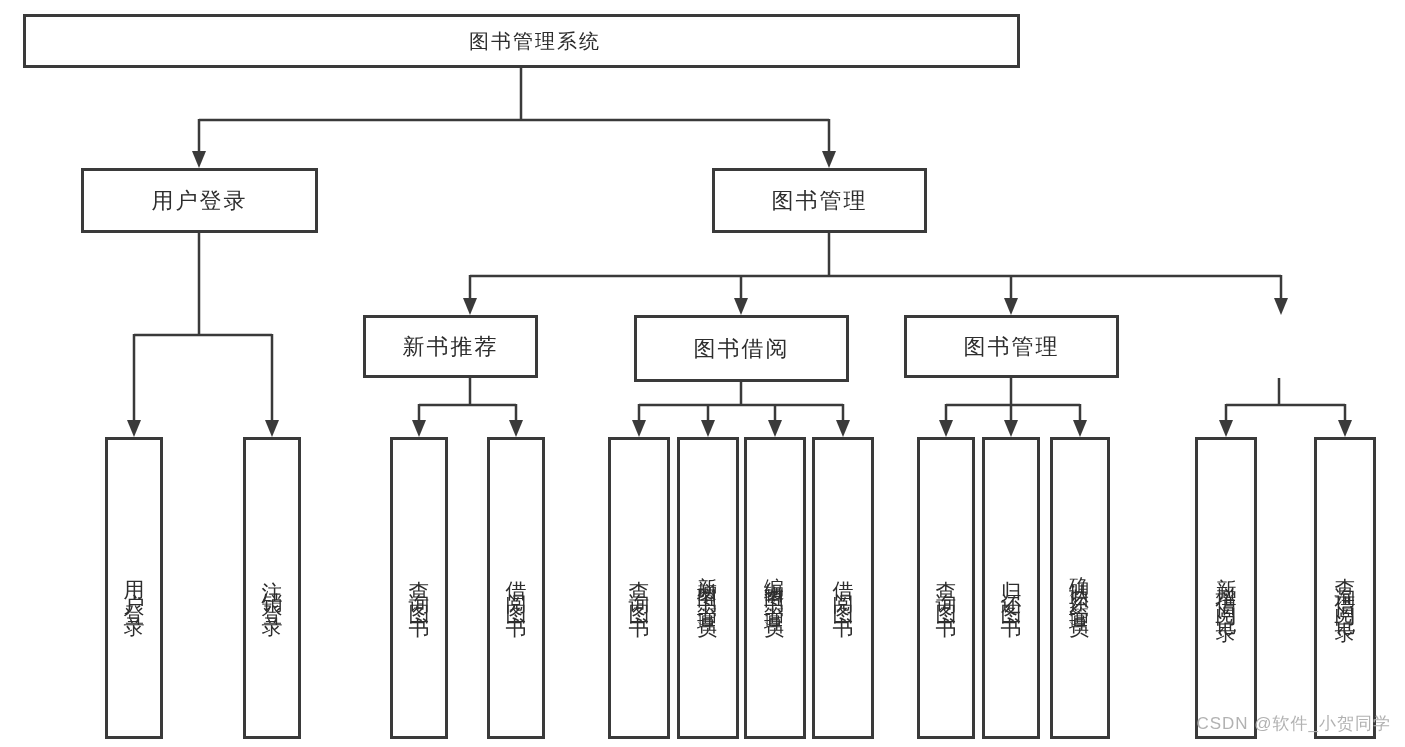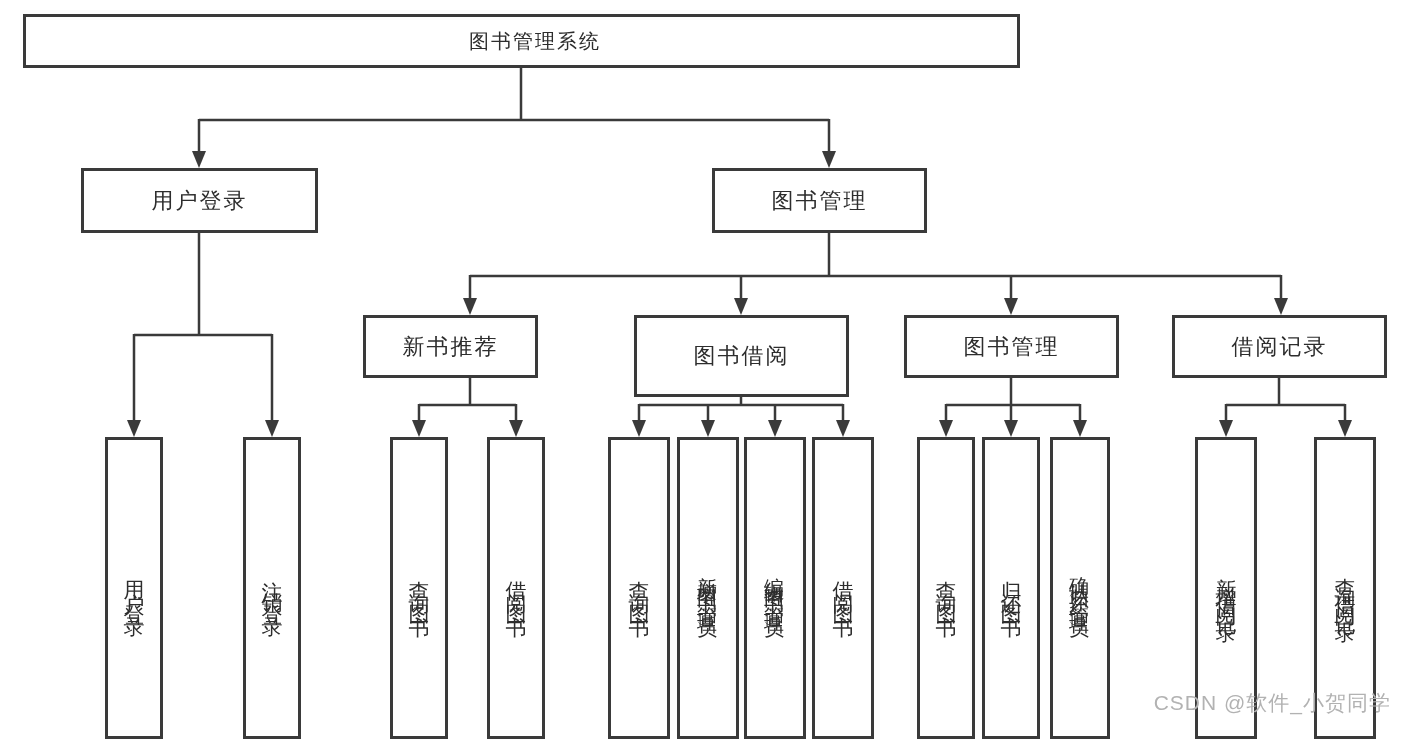--- a/index.html
+++ b/index.html
@@ -29,22 +29,22 @@
     letter-spacing:12px;
     white-space:nowrap;
     color:#2d2d2d;
   }
   .node.leaf.long span{
     font-size:20px;
     letter-spacing:6px;
   }
   #watermark{
     position:absolute;
-    top:689px;right:14px;
-    font-size:21px;
+    top:712px;right:14px;
+    font-size:17px;
     color:#b2b2b2;
     z-index:5;
     letter-spacing:1px;
   }
 </style>
 </head>
 <body>
 
 <div id="canvas">
 
@@ -98,28 +98,25 @@
   <div class="node h" style="left:81px;top:168px;width:237px;height:65px;">
     <span>用户登录</span>
   </div>
   <div class="node h" style="left:712px;top:168px;width:215px;height:65px;">
     <span>图书管理</span>
   </div>
 
   <div class="node h" style="left:363px;top:315px;width:175px;height:63px;">
     <span>新书推荐</span>
   </div>
-  <div class="node h" style="left:634px;top:315px;width:215px;height:82px;">
+  <div class="node h" style="left:634px;top:315px;width:215px;height:67px;">
     <span>图书借阅</span>
   </div>
   <div class="node h" style="left:904px;top:315px;width:215px;height:63px;">
     <span>图书管理</span>
-  </div>
-  <div class="node h" style="left:1172px;top:315px;width:215px;height:63px;">
-    <span>借阅记录</span>
   </div>
 
   <div class="node leaf" style="left:105px;top:437px;width:58px;height:302px;">
     <span>用户登录</span>
   </div>
   <div class="node leaf" style="left:243px;top:437px;width:58px;height:302px;">
     <span>注销登录</span>
   </div>
 
   <div class="node leaf" style="left:390px;top:437px;width:58px;height:302px;">

